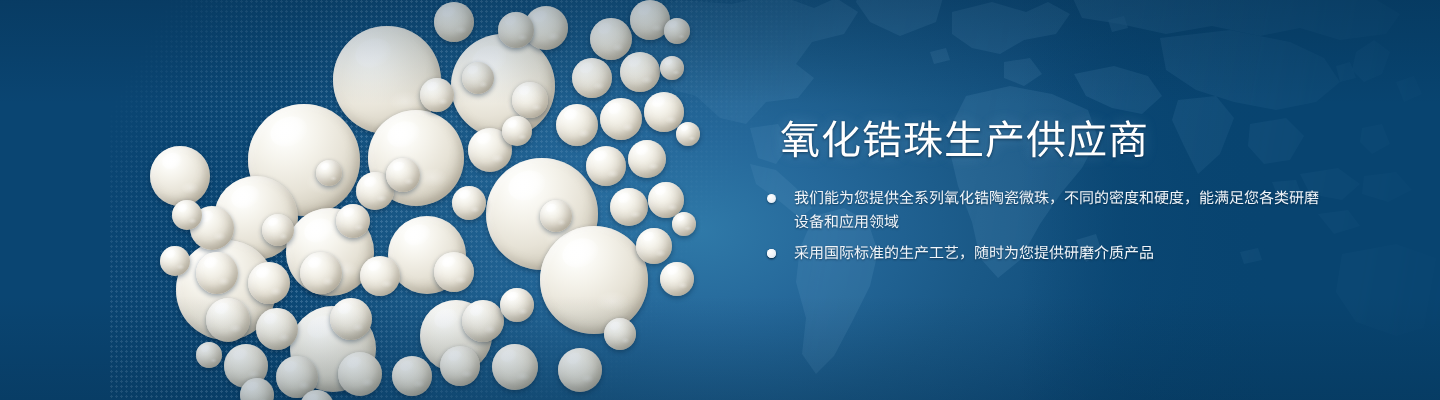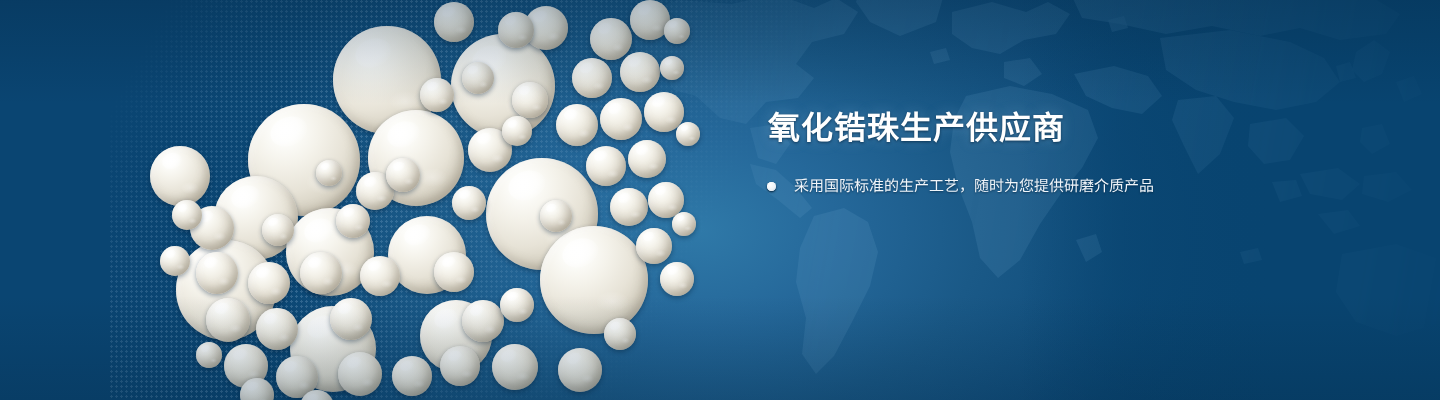--- a/index.html
+++ b/index.html
@@ -127,24 +127,24 @@
   }
 
   
   .copy {
     position: absolute;
     left: 764px;
     top: 104px;
     width: 560px;
   }
   .headline {
-    margin: 4px;
-    font-size: 32px;
+    margin: 16px;
+    font-size: 40px;
     line-height: 40px;
-    font-weight: 700;
+    font-weight: 400;
     letter-spacing: 1px;
     color: #ffffff;
     text-shadow: 0 1px 3px rgba(2,28,50,0.65), 0 0 14px rgba(160,205,240,0.30);
     white-space: nowrap;
   }
   .bullets {
     list-style: none;
     margin: 26px 0 0 0;
     padding: 0;
   }
@@ -311,20 +311,24 @@
   </div>
 
   <div class="bg-vignette"></div>
 
   <div class="copy">
     <h1 class="headline">氧化锆珠生产供应商</h1>
 
     <ul class="bullets">
       <li class="bullet">
         <span class="bullet-dot"></span>
+        <span>我们能为您提供全系列氧化锆陶瓷微珠，不同的密度和硬度，能满足您各类研磨设备和应用领域</span>
+      </li>
+      <li class="bullet">
+        <span class="bullet-dot"></span>
       </li>
       <li class="bullet">
         <span class="bullet-dot"></span>
         <span>采用国际标准的生产工艺，随时为您提供研磨介质产品</span>
       </li>
     </ul>
   </div>
 
 </div>
 

